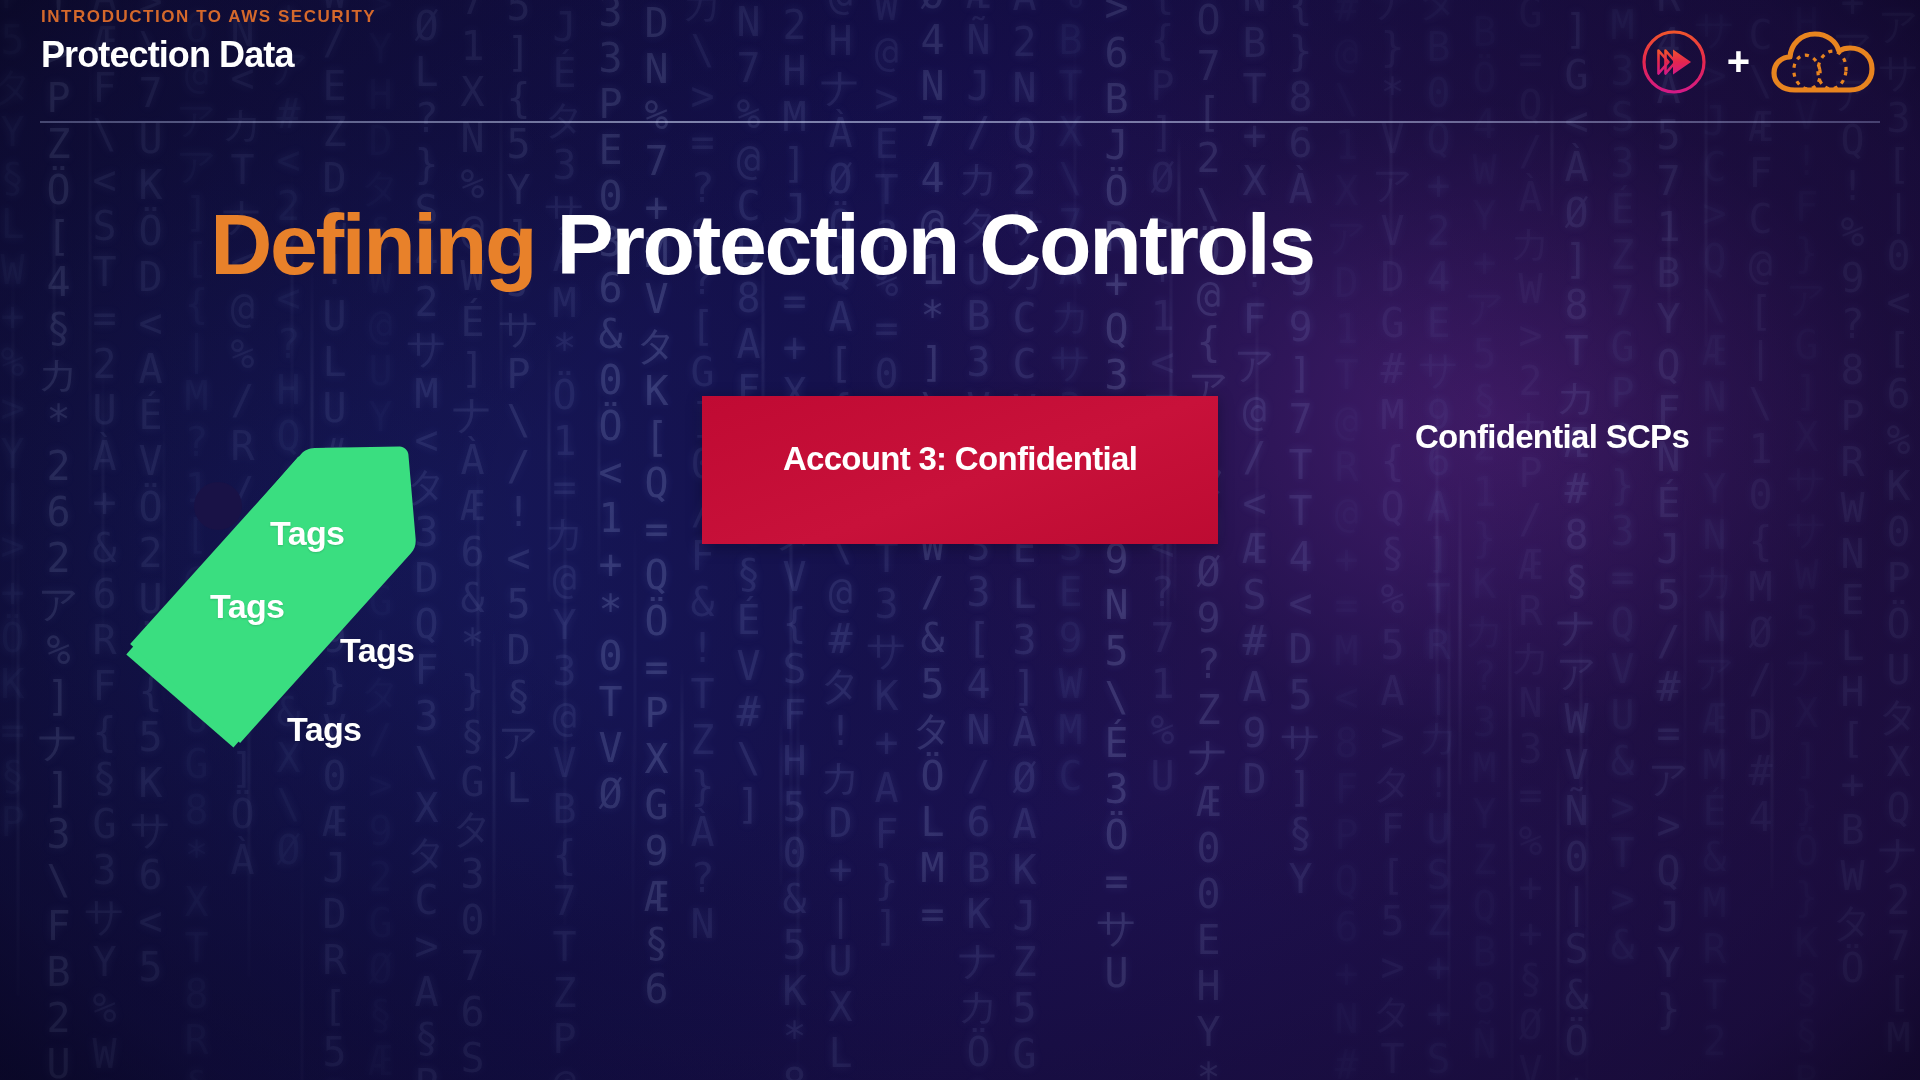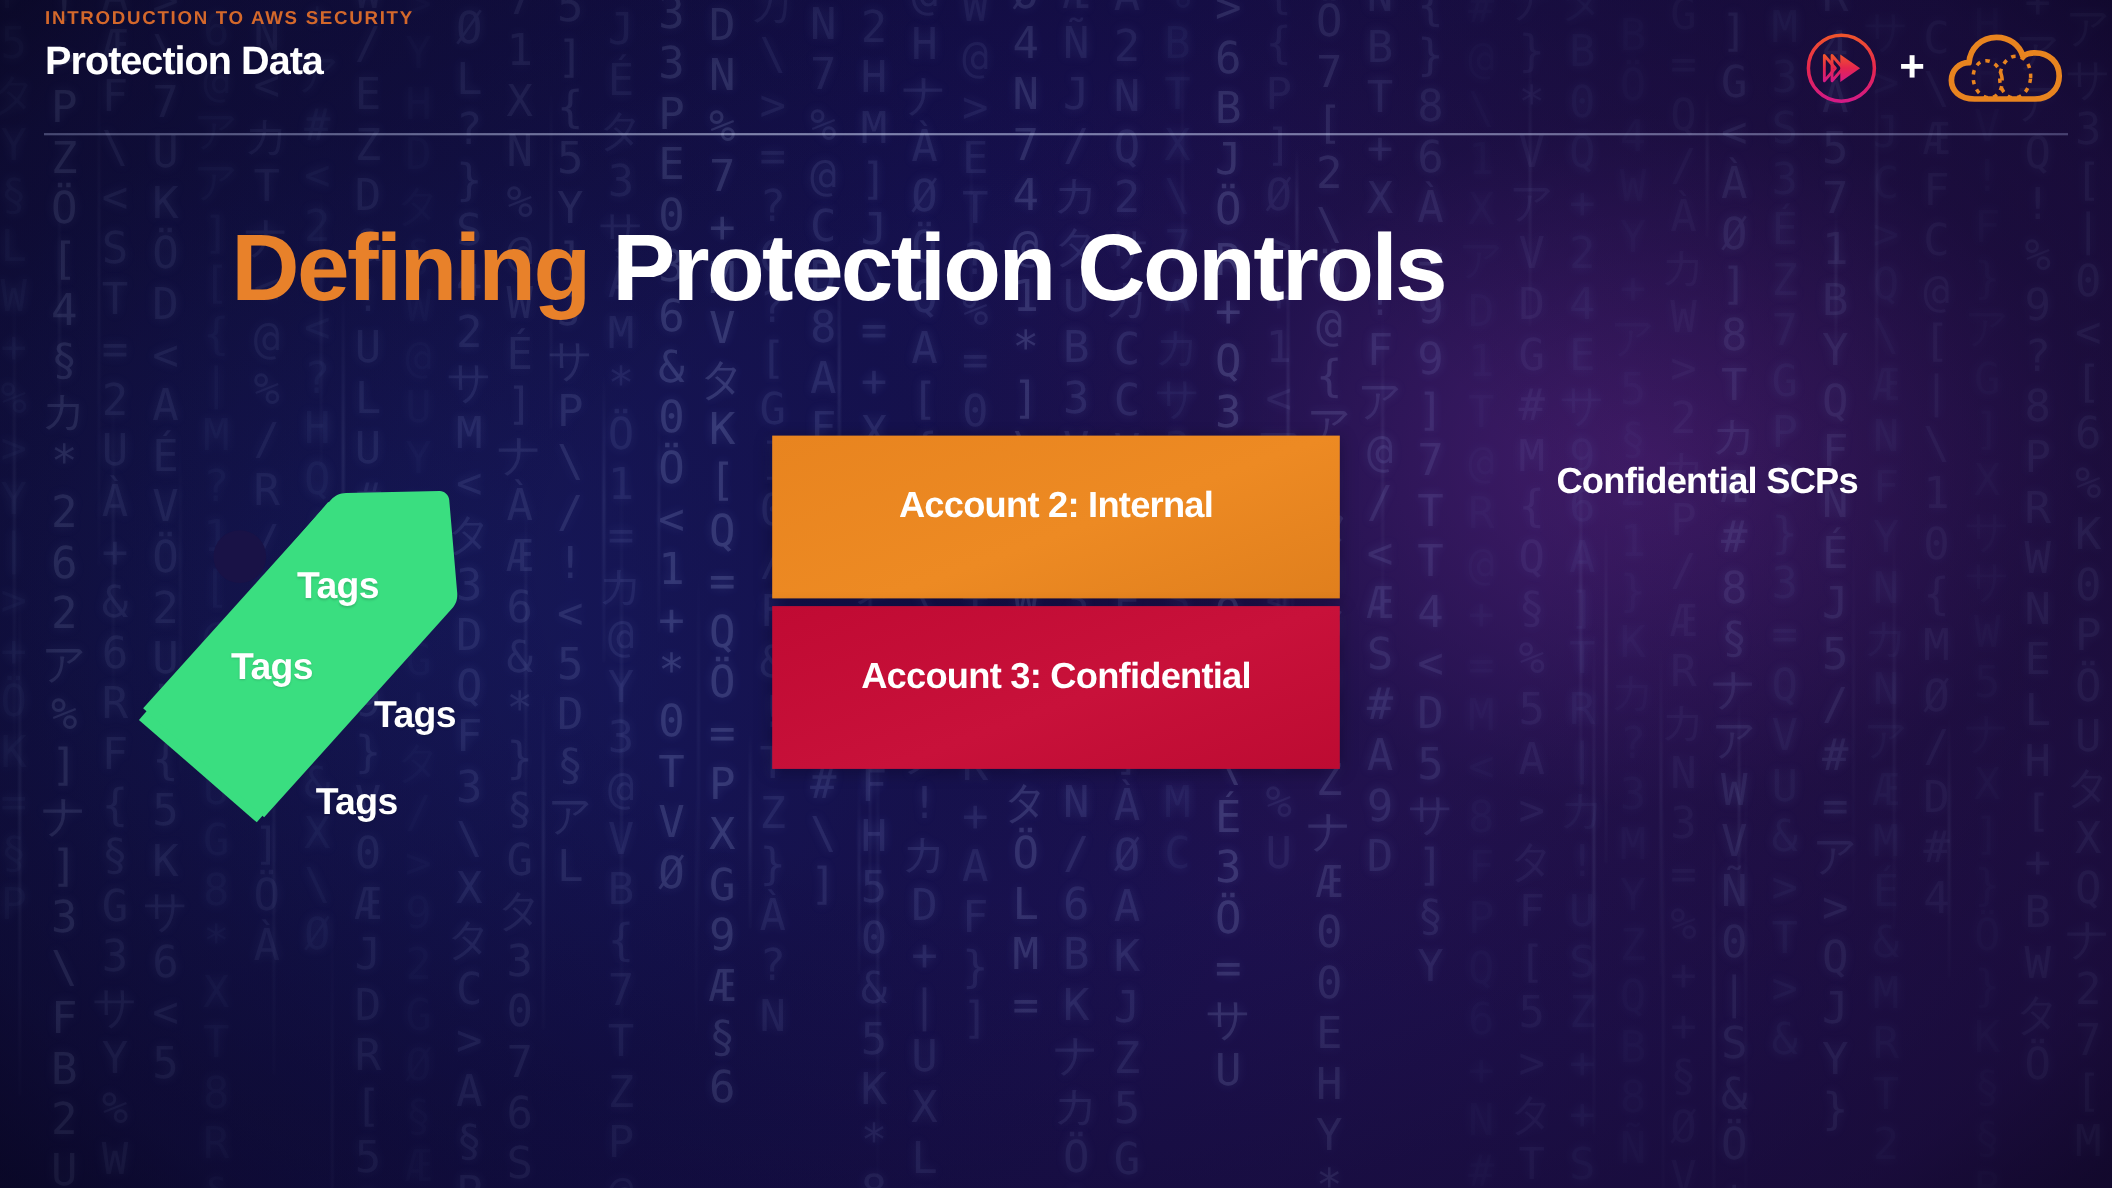--- a/index.html
+++ b/index.html
@@ -1295,21 +1295,20 @@
     </svg>
     <div class="tag-labels">
       <span class="tag-label l0">Tags</span>
       <span class="tag-label l1">Tags</span>
       <span class="tag-label l2">Tags</span>
       <span class="tag-label l3">Tags</span>
     </div>
   </div>
 
   <div class="accounts">
-    <div class="account-box orange">Account 2: Internal</div>
     <div class="account-box red">Account 3: Confidential</div>
   </div>
 
   <div class="right-caption">
     <div>Confidential SCPs</div>
   </div>
 
 </div>
 
 </body></html>

